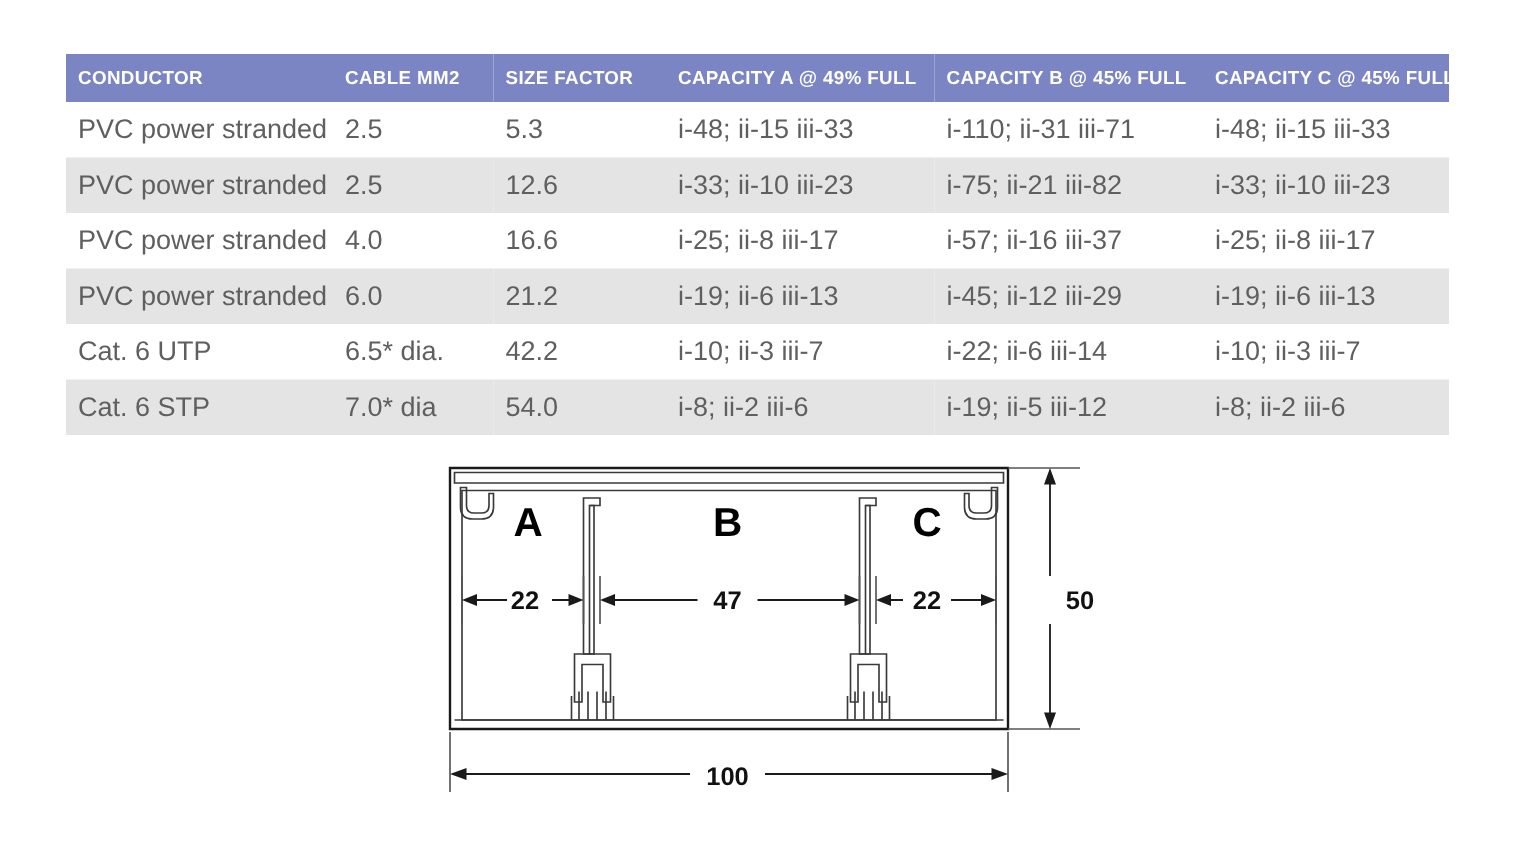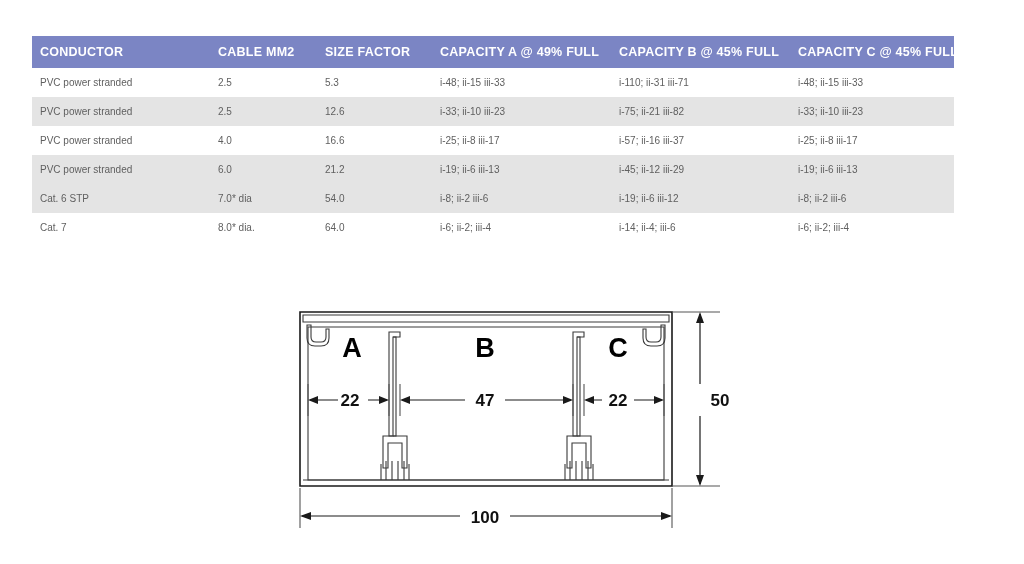--- a/index.html
+++ b/index.html
@@ -11,40 +11,40 @@
     width: 1024px;
     height: 564px;
     position: relative;
     font-family: "Liberation Sans", sans-serif;
     overflow: hidden;
   }
 
   
   #cable-capacity-table {
     position: absolute;
-    left: 32px;
+    left: 44px;
     top: 36px;
     width: 922px;
     border-collapse: collapse;
     table-layout: fixed;
   }
   #cable-capacity-table thead th {
     background: #7b85c4;
     color: #ffffff;
     font-size: 12.5px;
     font-weight: bold;
     letter-spacing: 0.02em;
     text-align: left;
     padding: 8px 0 8px 8px;
     height: 16px;
     white-space: nowrap;
     font-family: "Liberation Sans", sans-serif;
   }
   #cable-capacity-table tbody td {
-    font-size: 10px;
+    font-size: 18px;
     color: #5f5f5f;
     padding: 8px 0 8px 8px;
     height: 13px;
     white-space: nowrap;
     border: none;
     font-family: "Liberation Sans", sans-serif;
   }
   #cable-capacity-table tbody tr.row-odd td {
     background: #ffffff;
   }
@@ -152,35 +152,35 @@
       <td>i-25; ii-8  iii-17</td>
     </tr>
     <tr class="row-even">
       <td>PVC power stranded</td>
       <td>6.0</td>
       <td>21.2</td>
       <td>i-19; ii-6  iii-13</td>
       <td>i-45; ii-12 iii-29</td>
       <td>i-19; ii-6  iii-13</td>
     </tr>
+    <tr class="row-odd">
+      <td>Cat. 6 UTP</td>
+      <td>6.5* dia.</td>
+      <td>42.2</td>
+      <td>i-10; ii-3 iii-7</td>
+      <td>i-22; ii-6 iii-14</td>
+      <td>i-10; ii-3 iii-7</td>
+    </tr>
     <tr class="row-even">
       <td>Cat. 6 STP</td>
       <td>7.0* dia</td>
       <td>54.0</td>
       <td>i-8; ii-2 iii-6</td>
-      <td>i-19; ii-6 iii-12</td>
+      <td>i-19; ii-5 iii-12</td>
       <td>i-8; ii-2 iii-6</td>
-    </tr>
-    <tr class="row-odd">
-      <td>Cat. 7</td>
-      <td>8.0* dia.</td>
-      <td>64.0</td>
-      <td>i-6; ii-2; iii-4</td>
-      <td>i-14; ii-4; iii-6</td>
-      <td>i-6; ii-2; iii-4</td>
     </tr>
   </tbody>
 </table>
 
 <div id="trunking-drawing">
   <svg width="470" height="250" viewBox="0 0 470 250" xmlns="http://www.w3.org/2000/svg">
 
     <g>
 
       <path class="outline" d="M20,16 L392,16 L392,190 L20,190 Z"></path>

